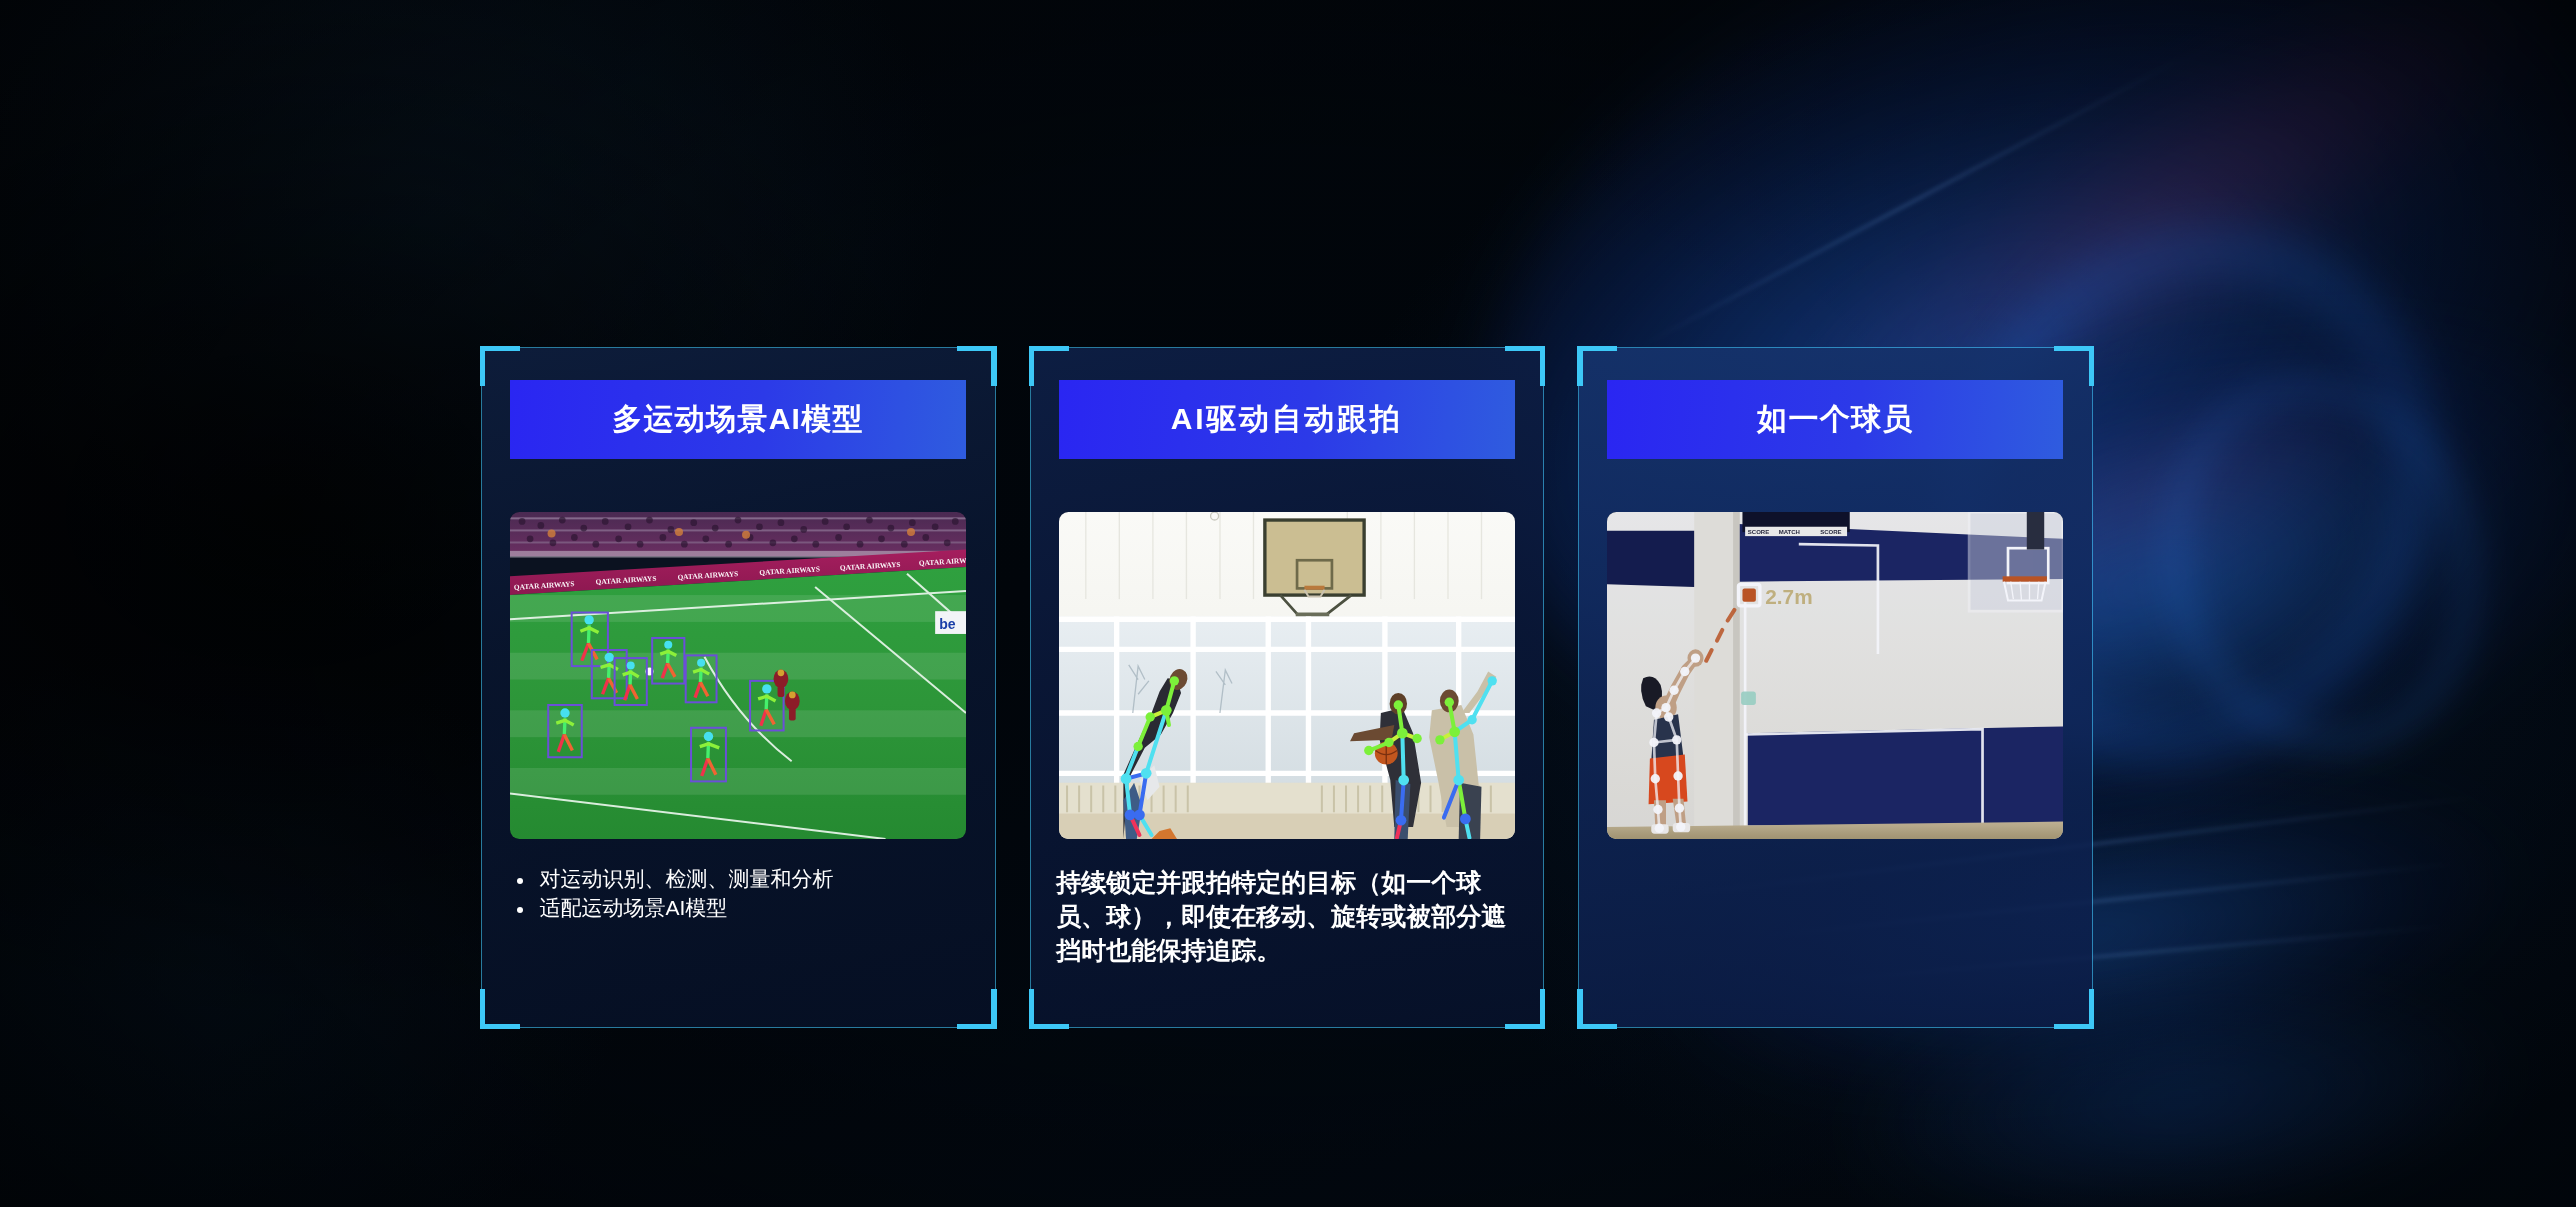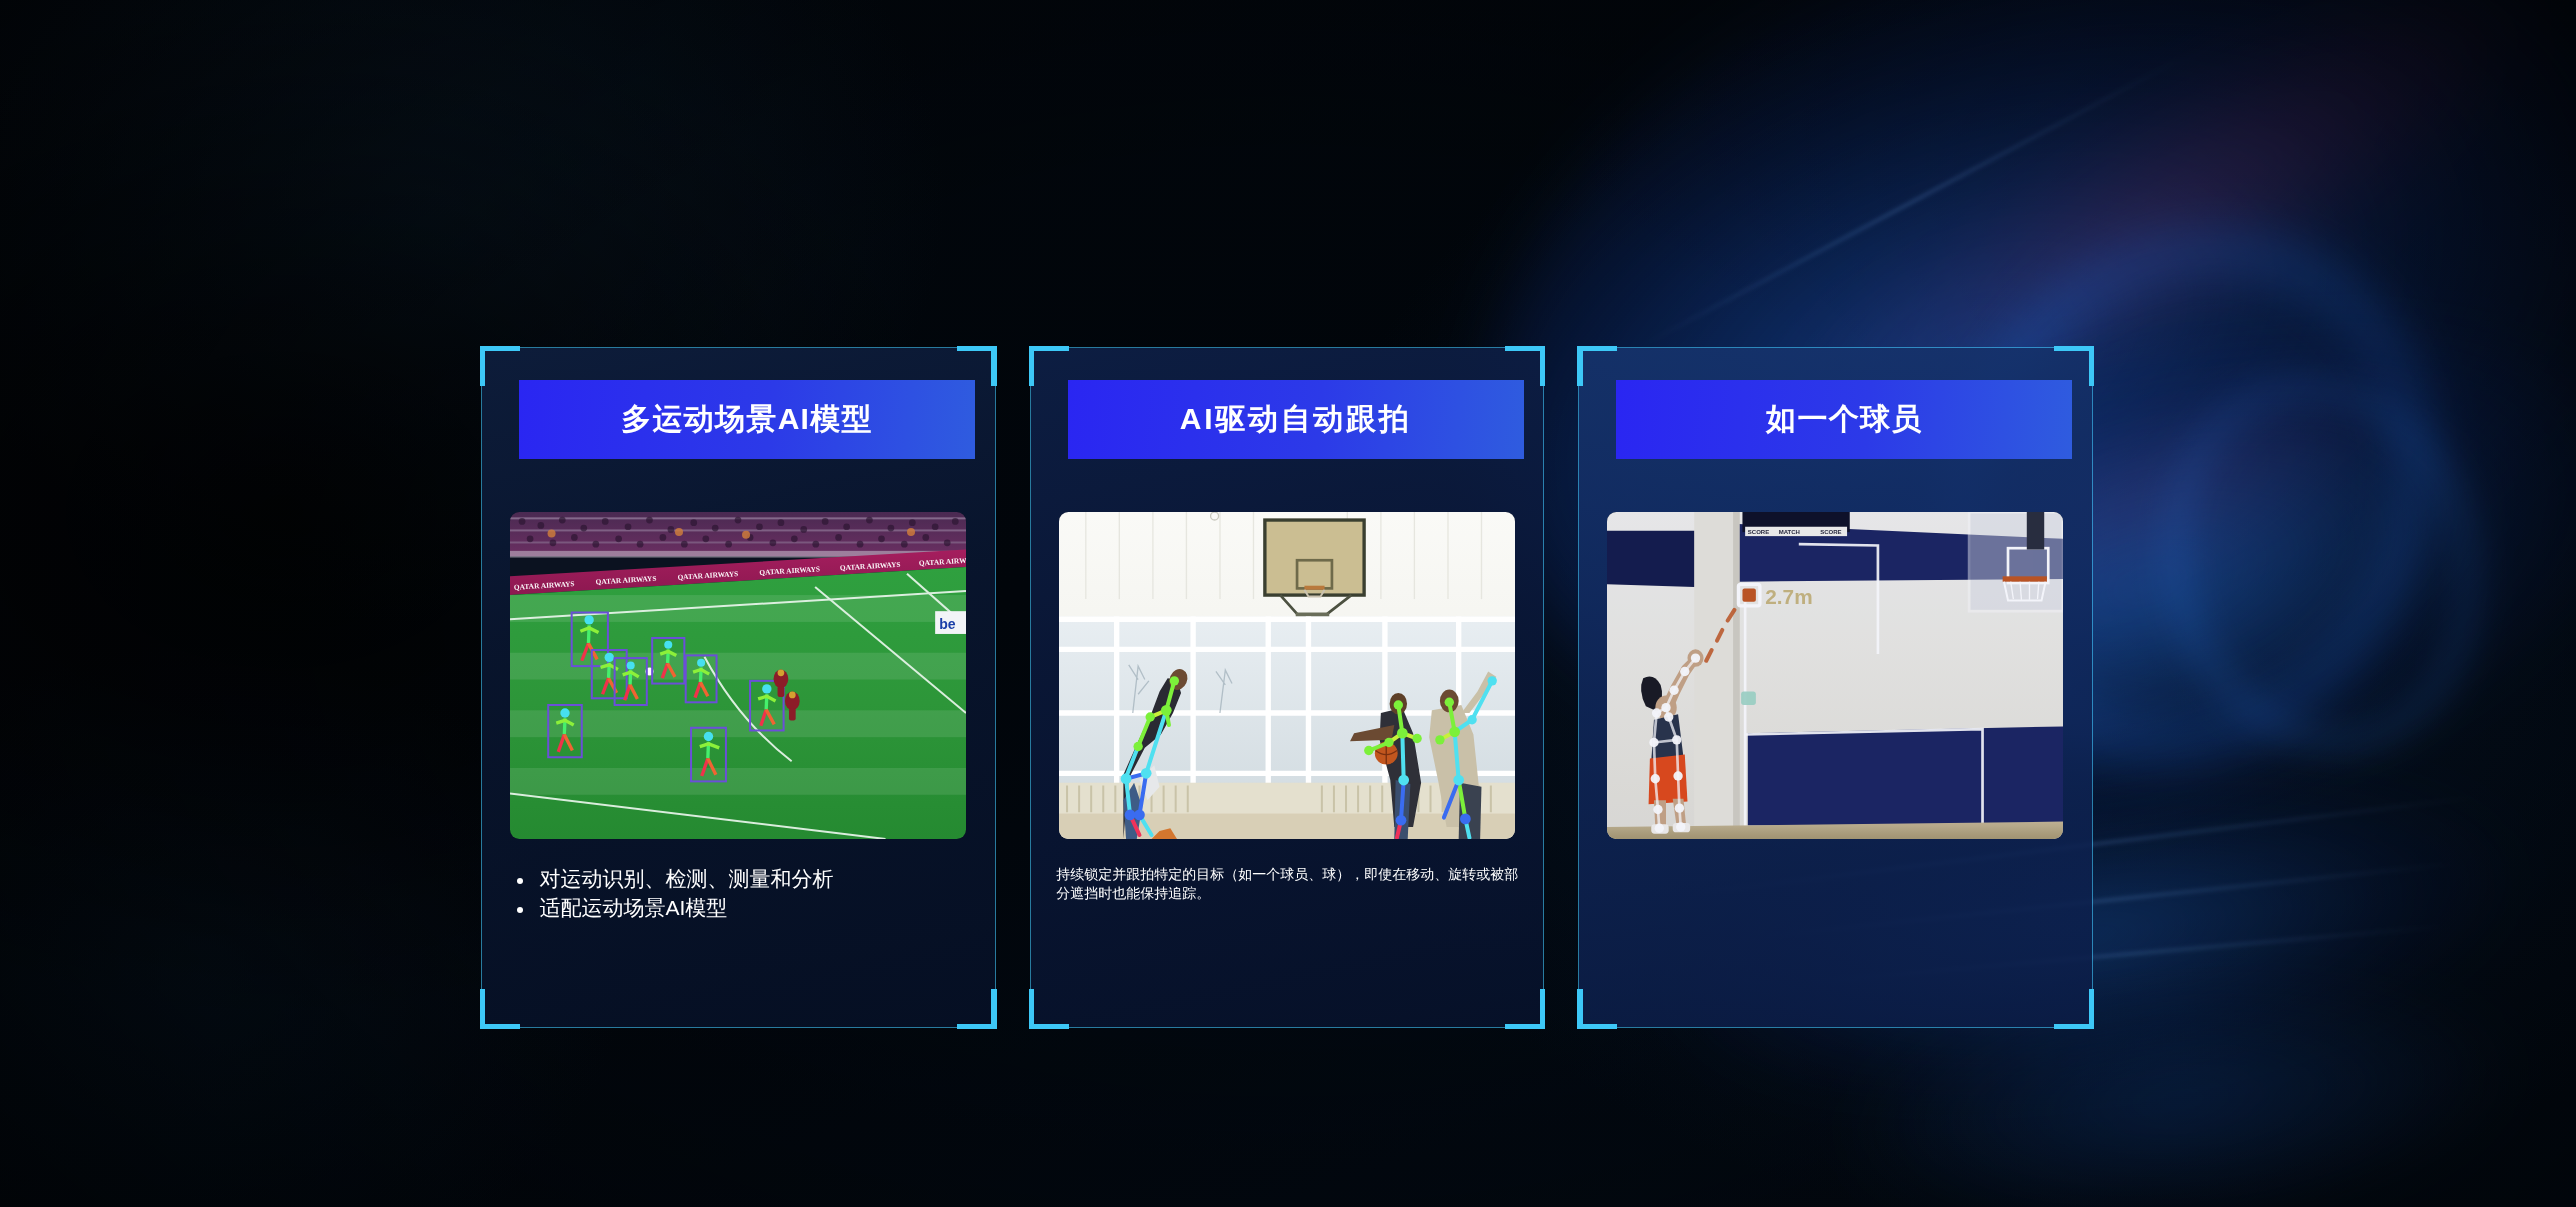--- a/index.html
+++ b/index.html
@@ -67,21 +67,21 @@
   .corner i.h{ height:5.4px; width:40px; }
   .corner i.v{ width:5.4px; height:40px; }
   .c-tl{ left:-2px; top:-2px; }  .c-tl .h{ left:0; top:0; }   .c-tl .v{ left:0; top:0; }
   .c-tr{ right:-2px; top:-2px; } .c-tr .h{ right:0; top:0; }  .c-tr .v{ right:0; top:0; }
   .c-bl{ left:-2px; bottom:-2px; } .c-bl .h{ left:0; bottom:0; } .c-bl .v{ left:0; bottom:0; }
   .c-br{ right:-2px; bottom:-2px; } .c-br .h{ right:0; bottom:0; } .c-br .v{ right:0; bottom:0; }
 
   .cardhead{
     position:absolute; left:28px; top:32px; width:456px; height:79px;
     background:linear-gradient(95deg,#2A26F2 0%, #2C3AE8 55%, #2F5CDF 100%);
-    display:flex; align-items:center; justify-content:center;margin-left:9px;
+    display:flex; align-items:center; justify-content:center;
   }
   .cardhead span{
     color:#fff; font-size:30px; font-weight:bold; letter-spacing:1.3px;
     white-space:nowrap;
   }
 
   .thumb{
     position:absolute; left:28px; top:164px; width:456px; height:327px;
     border-radius:9.4px; overflow:hidden; background:#0b1220;
   }
@@ -90,21 +90,21 @@
   .body{ position:absolute; left:25.5px; top:517px; width:464px; }
   ul.blist{ list-style:none; }
   ul.blist li{
     position:relative; color:#fff; font-size:21px; line-height:1.38;
     padding-left:32px; white-space:nowrap;
   }
   ul.blist li::before{
     content:""; position:absolute; left:9.4px; top:12.7px;
     width:6px; height:6px; border-radius:50%; background:#fff;
   }
-  p.para{ color:#fff; font-size:14px; line-height:1.36; }
+  p.para{ color:#fff; font-size:25px; line-height:1.36;font-weight:bold; }
 
   .center-head .cardhead span{ letter-spacing:2.7px; }
 </style>
 </head>
 <body>
 
 <div id="bg">
   <div class="bgbase"></div>
   <div class="rred1 ribbon"></div>
   <div class="rred2 ribbon"></div>

